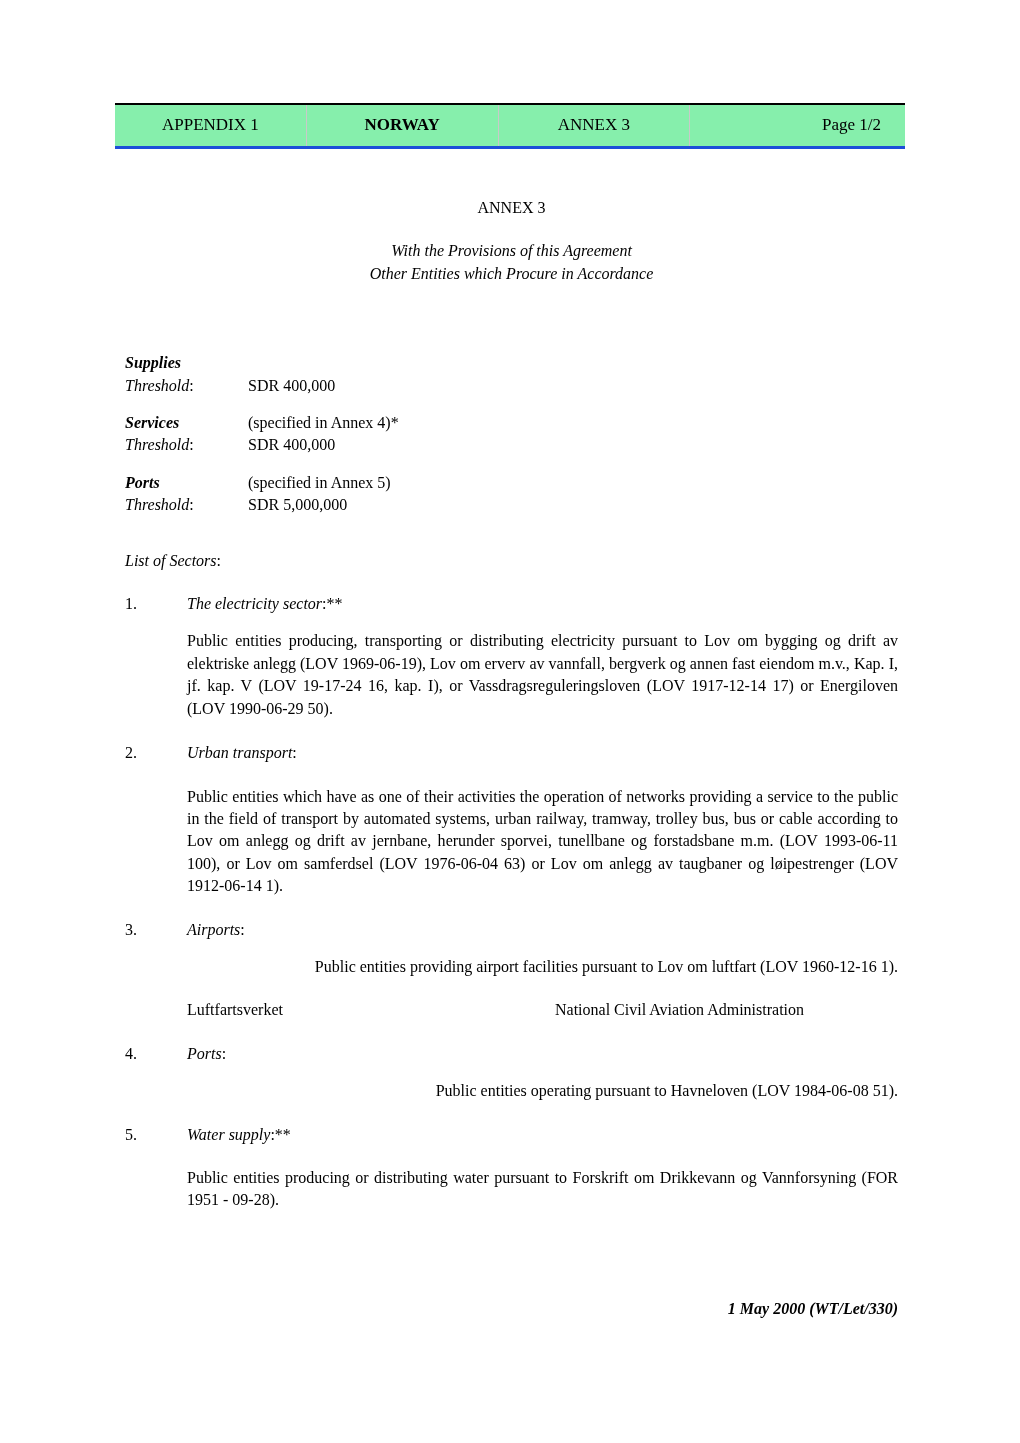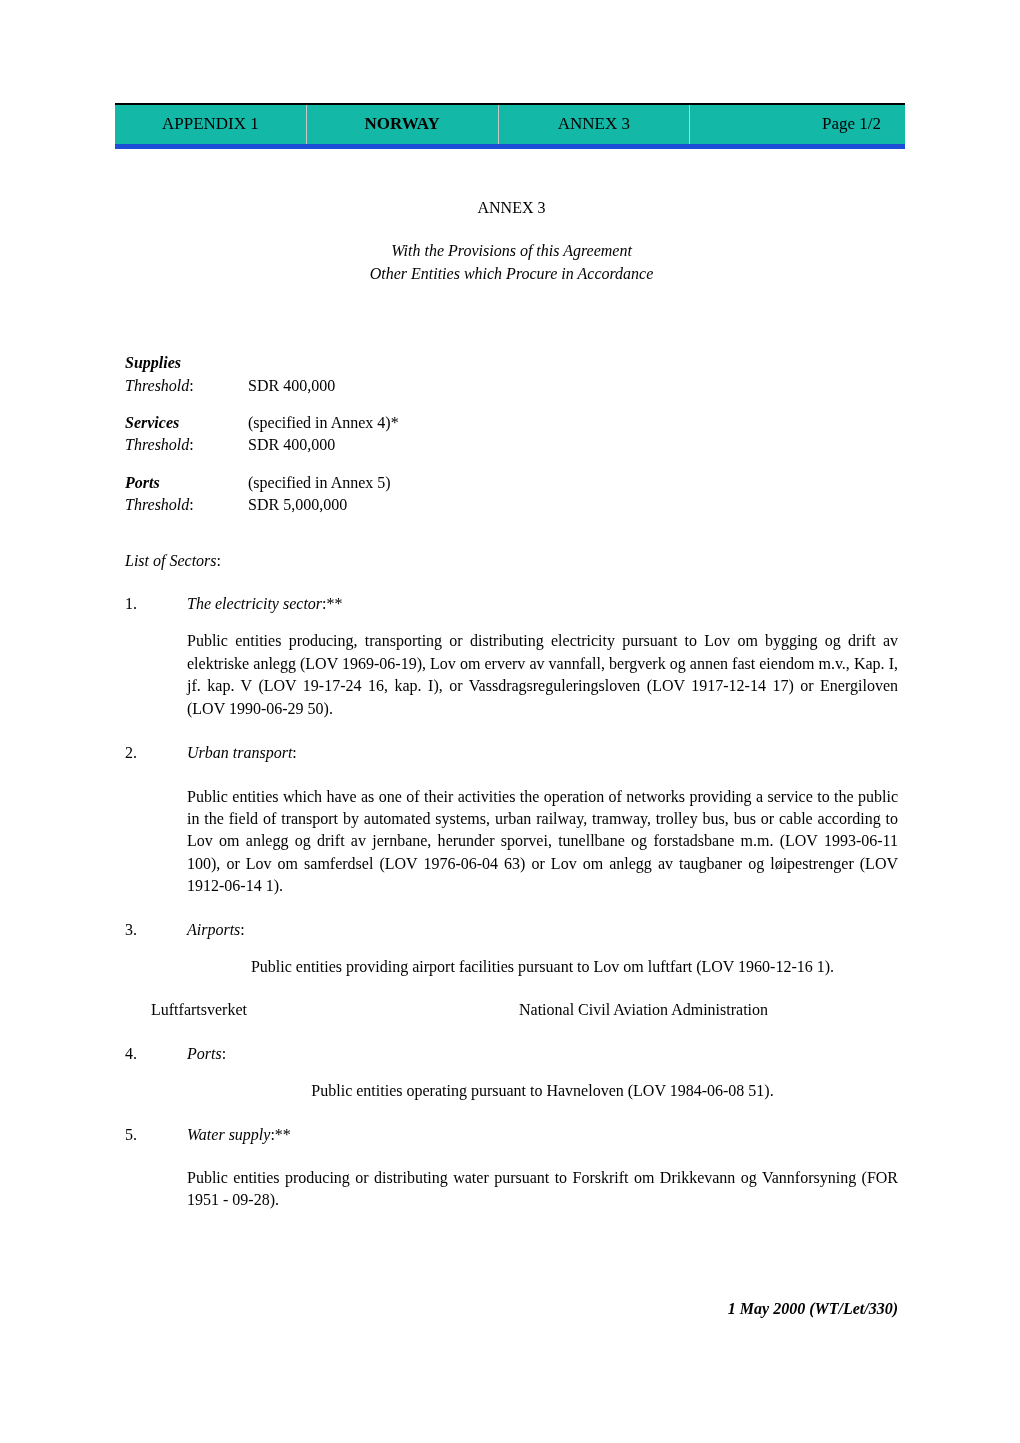--- a/index.html
+++ b/index.html
@@ -11,23 +11,23 @@
     font-size:16px; line-height:22.4px;
     color:#000;
     overflow:hidden;
   }
 
   
   .header-band {
     position:absolute; left:115px; top:103px;
     width:790px; height:46px;
     box-sizing:border-box;
-    background:#14b8a6;
+    background:#86efac;
     border-top:2px solid #000;
-    border-bottom:5px solid #1d4ed8;
+    border-bottom:3px solid #1d4ed8;
     display:flex;
   }
   .header-cell {
     flex:1 1 0; height:100%;
     display:flex; align-items:center; justify-content:center;
     font-size:17px; box-sizing:border-box;
   }
   .header-cell + .header-cell { border-left:1px solid #c9c9c9; }
   .header-cell.right { justify-content:flex-end; padding-right:24px; }
   .bold { font-weight:bold; }
@@ -43,23 +43,23 @@
 
   .tg-row { display:flex; }
   .tg-label { width:123px; flex:none; }
 
   .sector-head { display:flex; }
   .sector-num { width:62px; flex:none; }
   .sector-desc {
     margin-left:62px; width:711px;
     text-align:justify;
   }
-  .one-line { text-align:center; white-space:nowrap; }
+  .one-line { text-align:right; white-space:nowrap; }
 
-  .entities-row { margin-left:26px; display:flex; }
+  .entities-row { margin-left:62px; display:flex; }
   .entity-name { width:368px; flex:none; }
 
   .page-footer { text-align:right; font-weight:bold; font-style:italic; }
 
   .mt20 { margin-top:15px; }
   .mt21 { margin-top:21px; }
   .mt22 { margin-top:22px; }
   .mt40 { margin-top:33px; }
   .mt45 { margin-top:67px; }
   .mt48 { margin-top:48px; }

